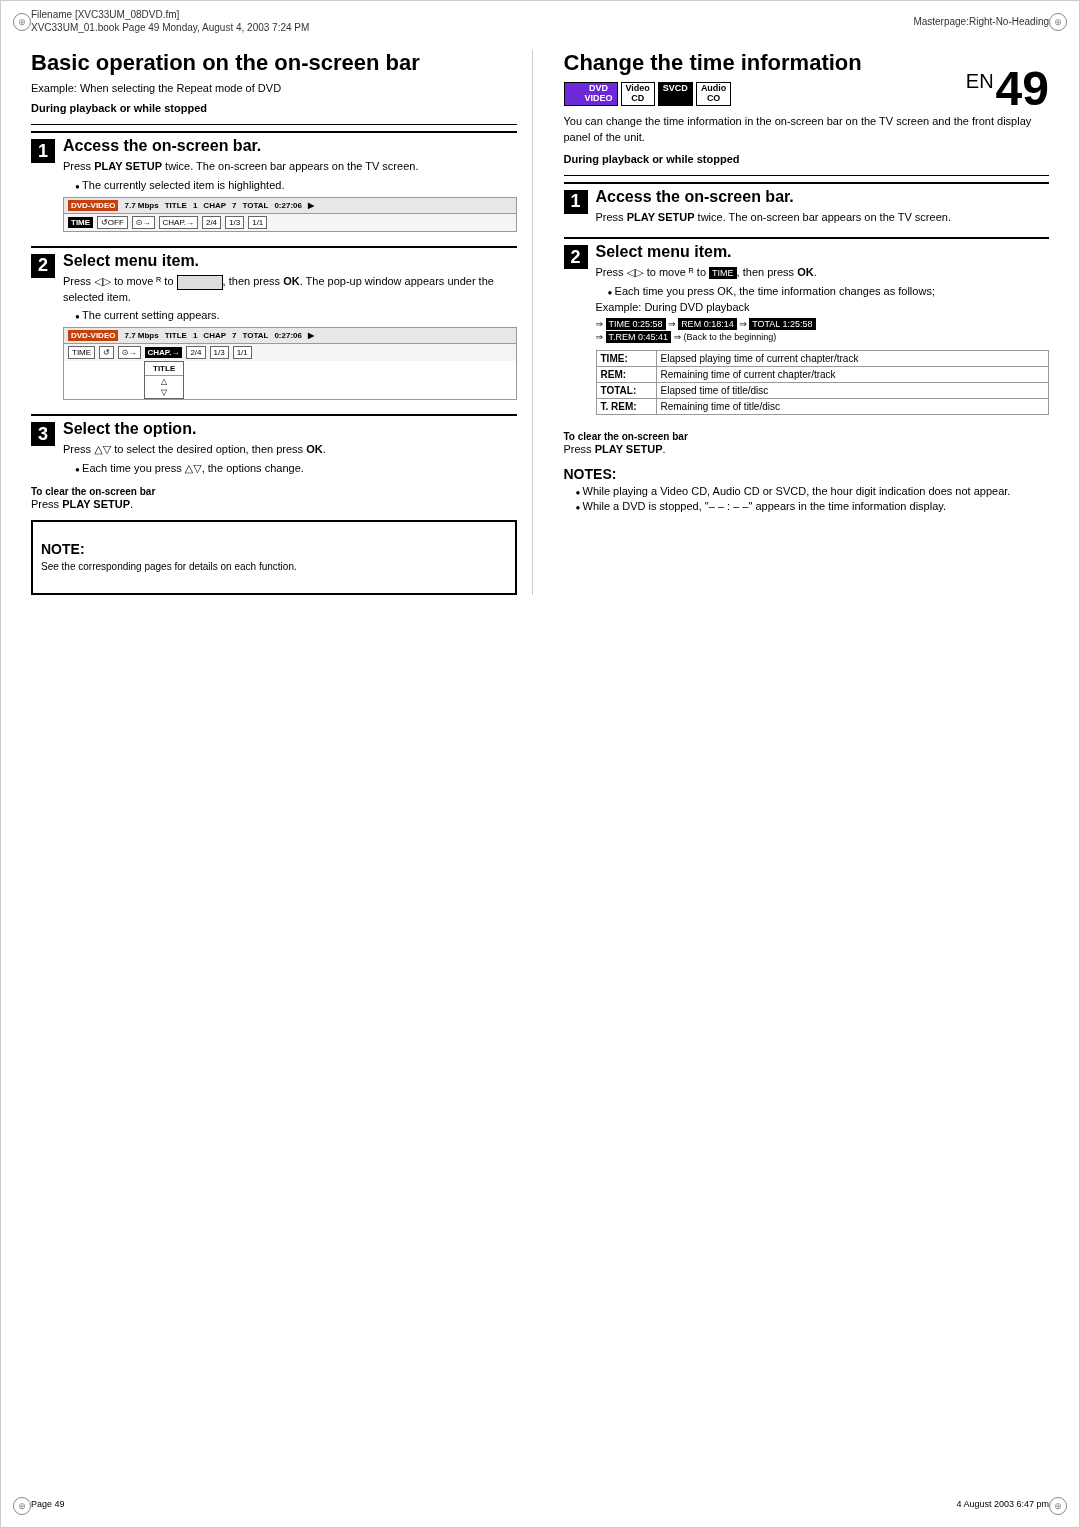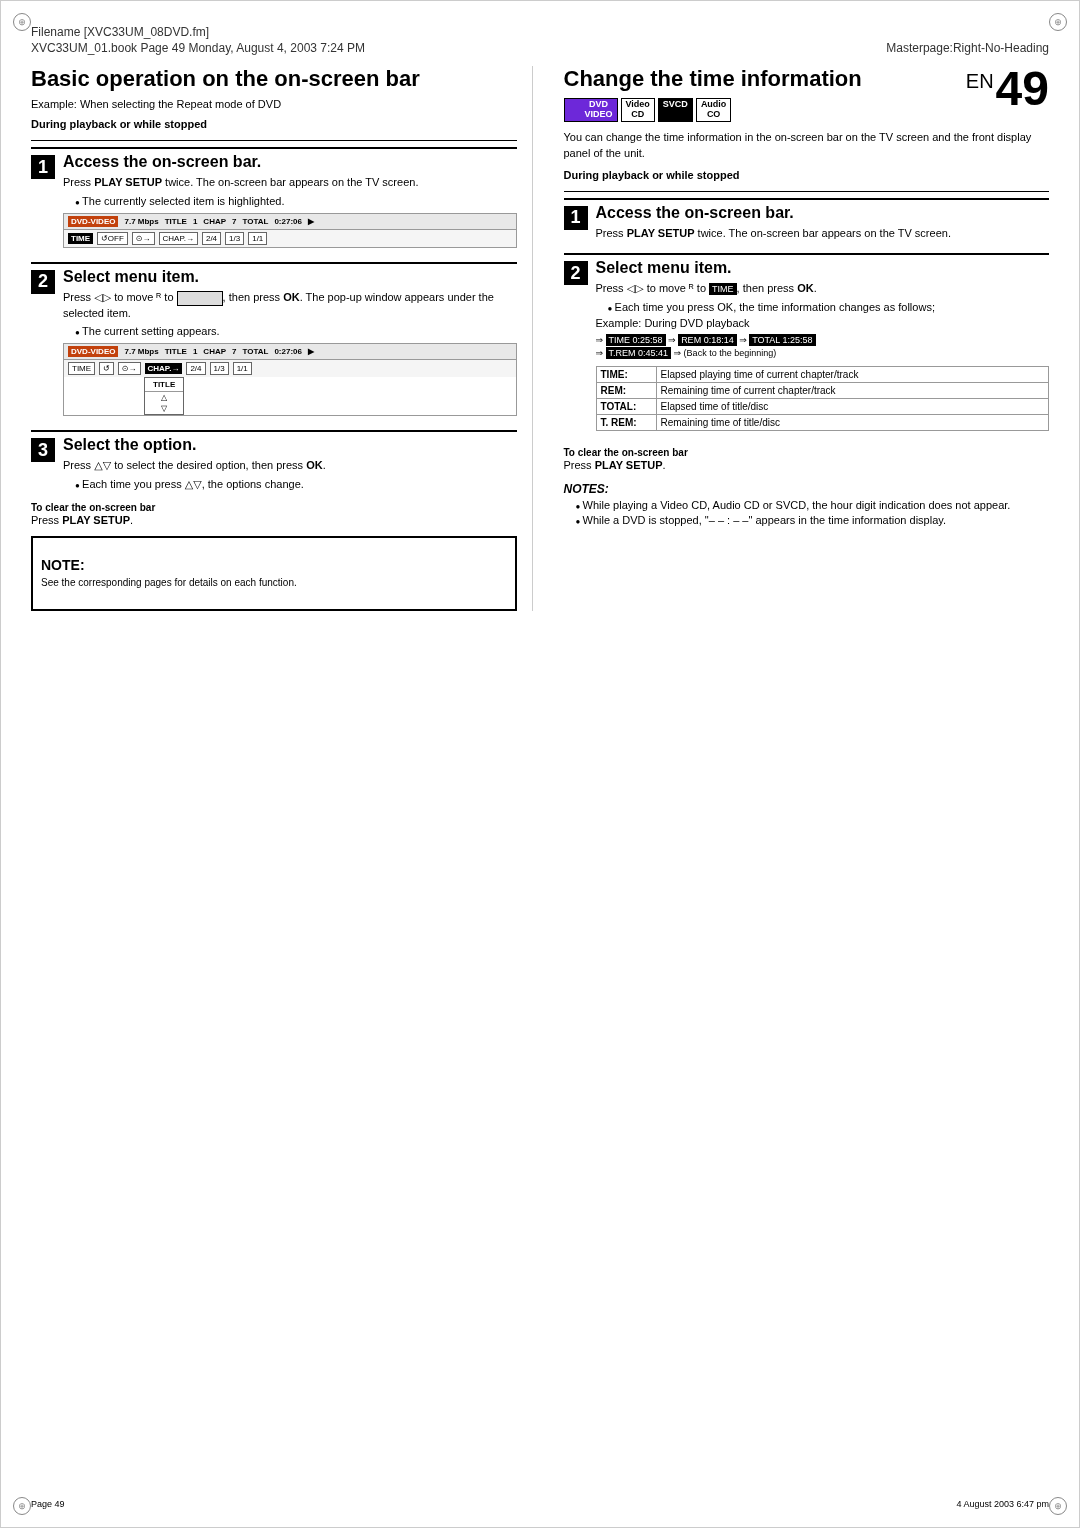--- a/index.html
+++ b/index.html
@@ -16,23 +16,23 @@
       width: 1080px;
       min-height: 1528px;
       padding: 0;
       position: relative;
       border: 1px solid #ccc;
     }
     
     .top-meta {
       display: flex;
       justify-content: space-between;
-      align-items: flex-end;
-      padding: 24px 30px 2px 30px;
-      font-size: 12px;
+      align-items: center;
+      padding: 8px 30px 2px 30px;
+      font-size: 10px;
       color: #333;
       border-bottom: none;
     }
     .top-meta-left { display: flex; flex-direction: column; gap: 2px; }
     
     .reg-mark {
       width: 18px; height: 18px;
       border: 1.5px solid #888;
       border-radius: 50%;
       display: inline-flex; align-items: center; justify-content: center;
@@ -51,21 +51,21 @@
     .page-number-en {
       font-size: 20px;
       font-weight: normal;
       vertical-align: super;
       margin-right: 2px;
     }
     
     .content-area {
       display: flex;
       padding: 0 30px;
-      margin-top: 9px;
+      margin-top: 15px;
       gap: 26px;
     }
     .col-left { flex: 1; padding-right: 15px; border-right: 1px solid #ccc; }
     .col-right { flex: 1; padding-left: 5px; }
     
     .section-main-title {
       font-size: 22px;
       font-weight: bold;
       margin-bottom: 6px;
       line-height: 1.2;
@@ -174,24 +174,23 @@
       font-size: 14px;
       font-weight: bold;
       margin-bottom: 3px;
     }
     .note-text { font-size: 10px; line-height: 1.4; }
     
     .notes-box {
       margin-top: 8px;
     }
     .notes-title {
-      font-size: 12px;
+      font-size: 14px;
       font-weight: bold;
       margin-bottom: 3px;
-      font-style: italic;
     }
     
     .format-badges {
       display: flex;
       gap: 3px;
       margin-bottom: 8px;
     }
     .badge {
       border: 1.5px solid #000;
       font-size: 9px;

